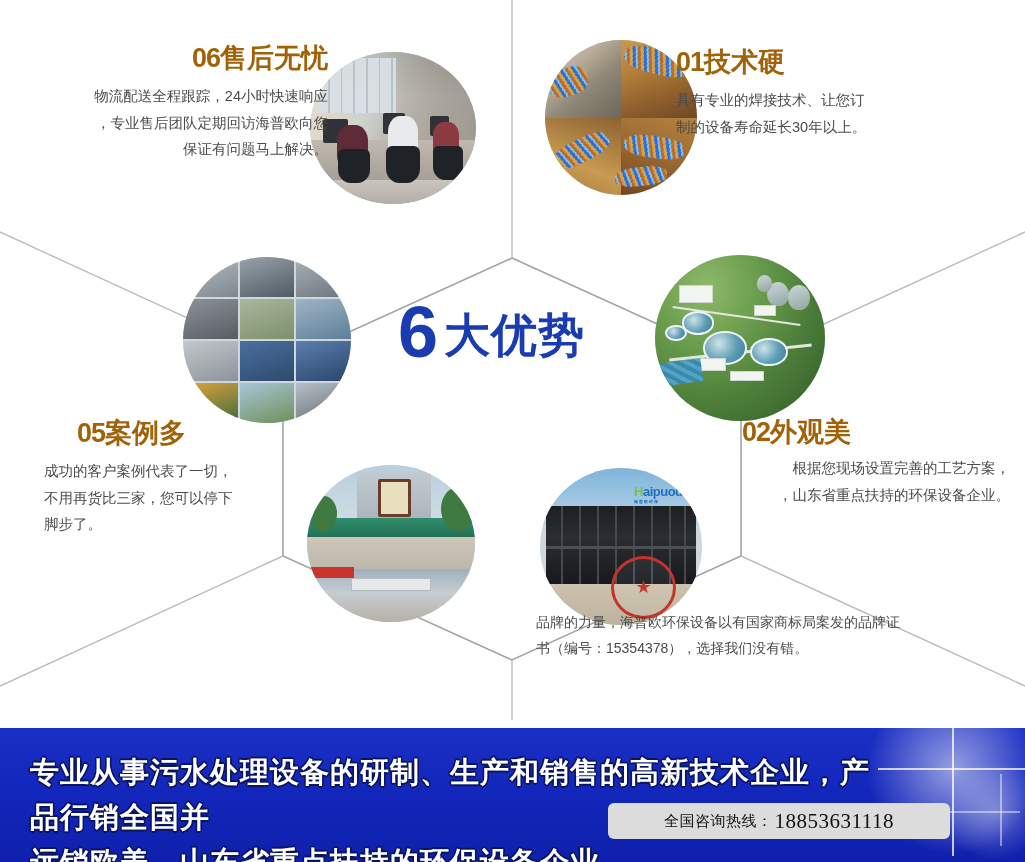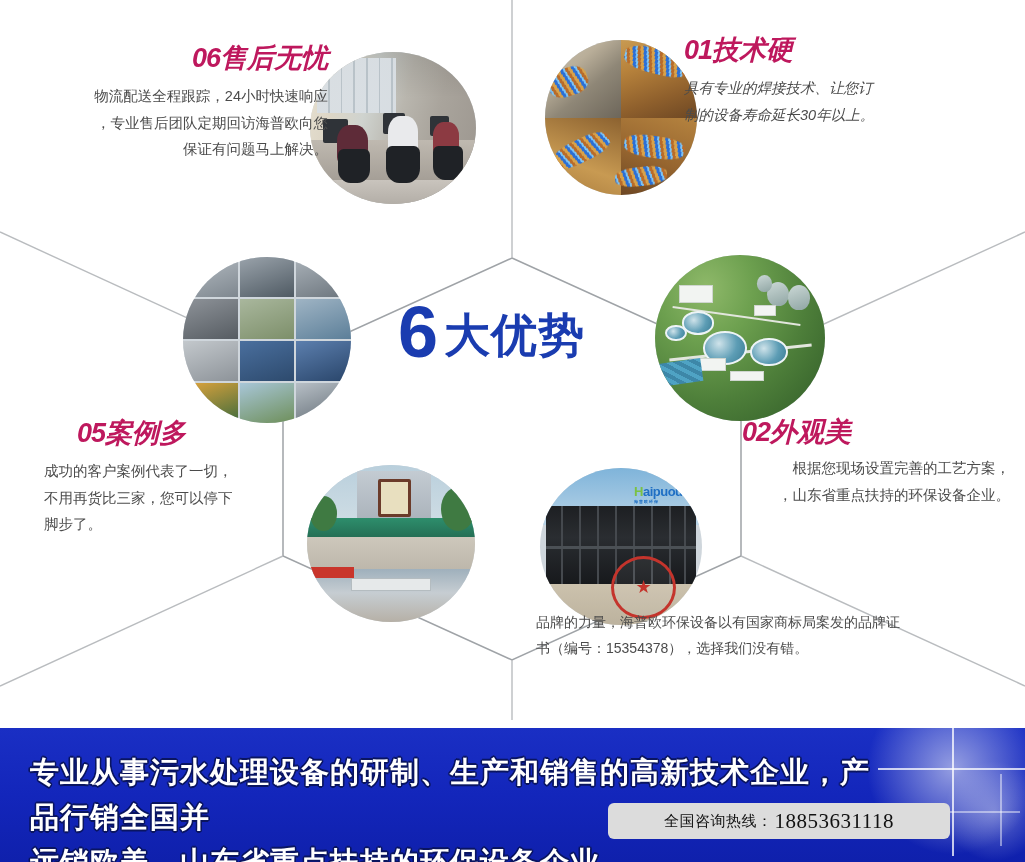--- a/index.html
+++ b/index.html
@@ -109,25 +109,24 @@
   .p03 .seal{ position:absolute; bottom:4%; left:44%; width:40%; height:40%;
     border-radius:50%; border:3px solid #c4342c; color:#c4342c;
     display:flex; align-items:center; justify-content:center; font-size:18px;
     background: rgba(255,255,255,.06); }
 
   
   .block { position: absolute; }
   .head {
     font-weight: bold;
     font-size: 27px;
-    color: #be185d;
+    color: #a16207;
     letter-spacing: 0px;
     white-space: nowrap;
     line-height: 1.1;
-    font-style: italic;
   }
   .head .num { letter-spacing: -1px; }
   .desc {
     font-size: 14.5px;
     color: #4b4b4b;
     line-height: 1.85;
     white-space: nowrap;
   }
   .ta-r { text-align: right; }
   .ta-l { text-align: left; }
@@ -230,25 +229,25 @@
       <div class="q q3"></div>
         <div class="q q4"></div>
       <div class="weld" style="left:2%; top:18%; width:26%; height:18%; transform:rotate(-18deg);"></div>
       <div class="weld" style="left:52%; top:6%; width:44%; height:16%; transform:rotate(14deg);"></div>
       <div class="weld" style="left:4%; top:64%; width:40%; height:15%; transform:rotate(-26deg);"></div>
       <div class="weld" style="left:52%; top:62%; width:40%; height:14%; transform:rotate(8deg);"></div>
       <div class="weld" style="left:46%; top:82%; width:34%; height:12%; transform:rotate(-6deg);"></div>
     </div>
   </div>
 
-  <div class="block ta-l" style="left:676px; top:36px; width:330px;margin-left:8px;">
+  <div class="block ta-l" style="left:676px; top:48px; width:330px;">
     <div class="head">
       <span class="num">01</span><span>技术硬</span>
     </div>
-    <div class="desc" style="margin-top:9px;font-style:italic;">
+    <div class="desc" style="margin-top:9px;">
       <div>具有专业的焊接技术、让您订</div>
       <div>制的设备寿命延长30年以上。</div>
     </div>
   </div>
 
   <div class="photo p02" style="left:655px; top:255px; width:170px; height:166px;">
     <div class="inner">
       <div class="road" style="left:8%; top:58%; width:84%; height:3px; transform:rotate(-6deg);"></div>
       <div class="road" style="left:10%; top:36%; width:76%; height:2px; transform:rotate(8deg);"></div>
       <div class="tank" style="left:28%; top:46%; width:26%; height:20%;"></div>

